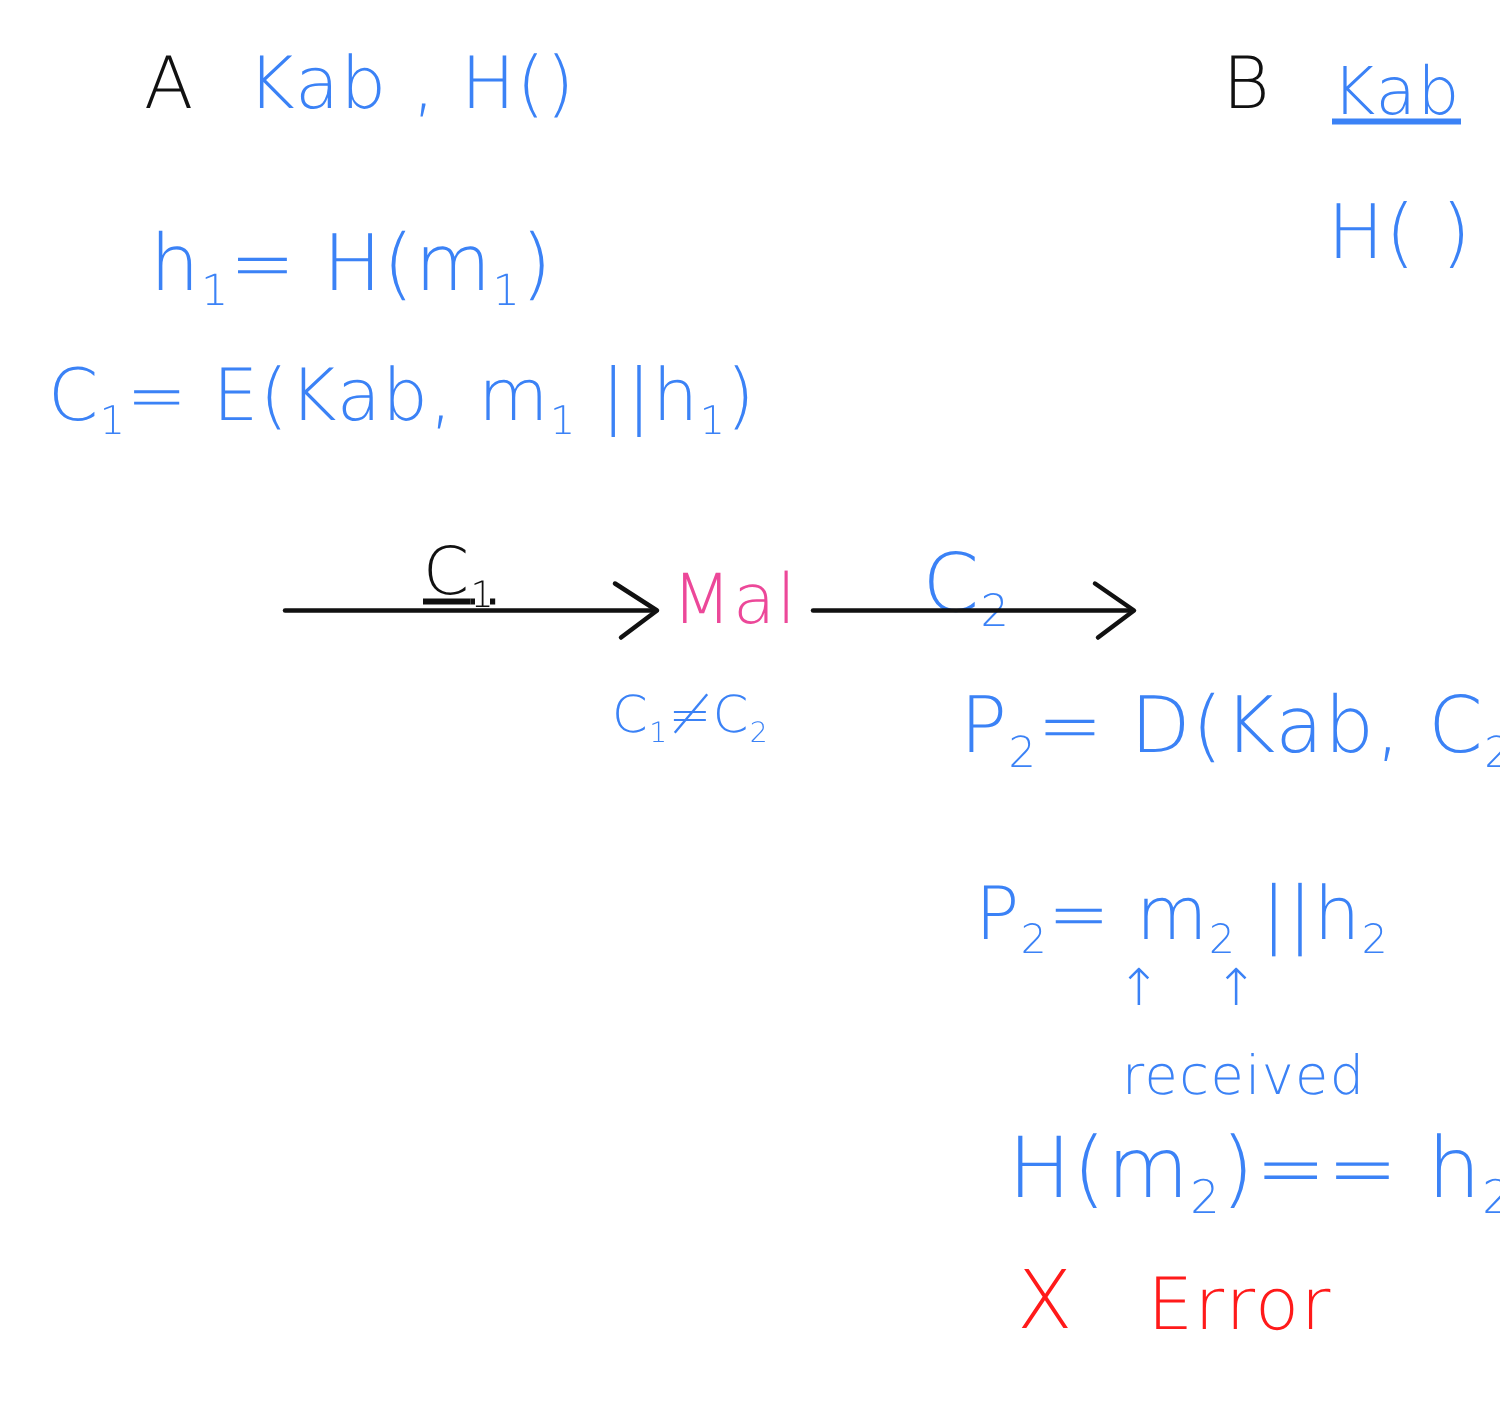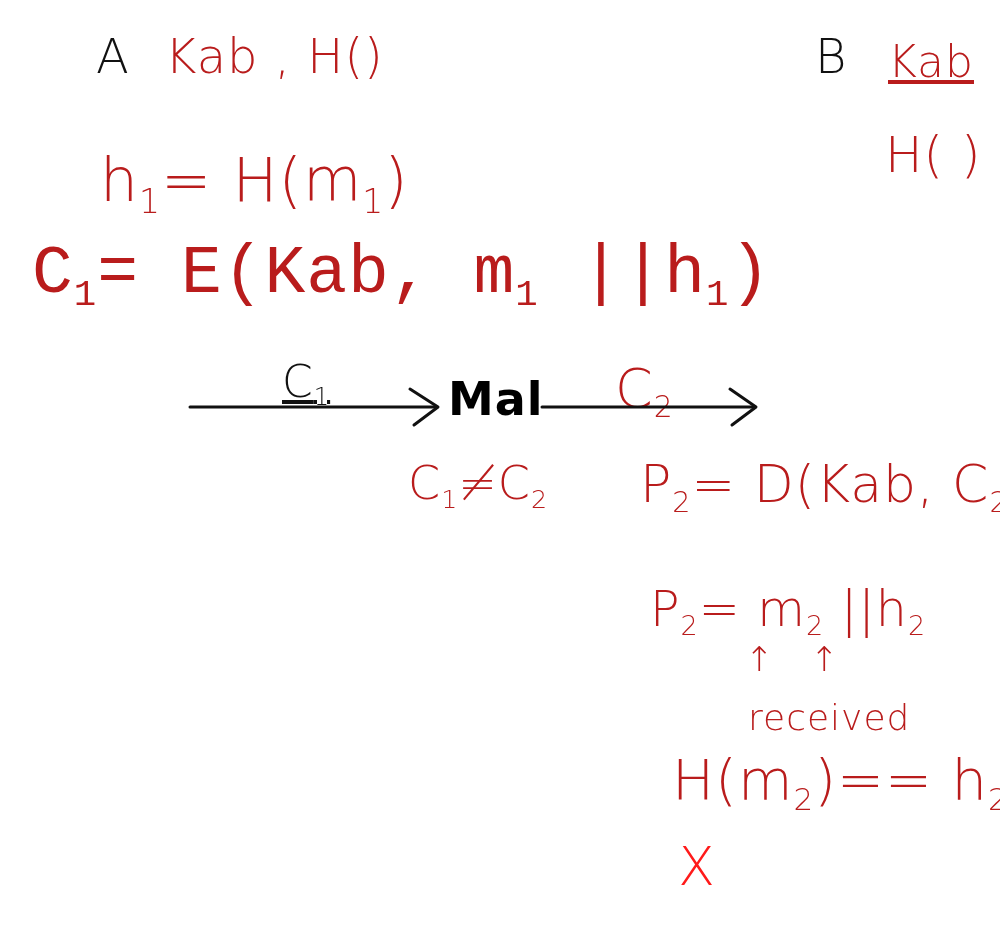--- a/index.html
+++ b/index.html
@@ -1,38 +1,38 @@
 <!DOCTYPE html>
 <html><head>
 <meta charset="utf-8">
 <style>
   html, body { margin: 0; padding: 0; background: #ffffff; }
   #canvas { position: relative; width: 1000px; height: 952px; background: #ffffff; overflow: hidden;
     font-family: "DejaVu Sans", sans-serif; }
   .t { position: absolute; white-space: nowrap; line-height: 1; font-weight: 300; letter-spacing: 1px; }
-  .blue { color: #b91c1c; }
+  .blue { color: #3b82f6; }
   .black { color: #111111; }
-  .maroon { color: #000000; font-weight: bold; }
+  .maroon { color: #ec4899; }
   .red { color: #ff1a1a; }
   .sub { font-size: 0.55em; vertical-align: -0.35em; }
   svg.arrow { position: absolute; overflow: visible; }
 </style>
 </head>
 <body>
 
 <div id="canvas">
 
   <div class="t black" style="left:96px;top:32px;font-size:48px;">A</div>
   <div class="t blue" style="left:165px;top:32px;font-size:48px;">Kab , H()</div>
 
-  <div class="t blue" style="left:100px;top:150px;font-size:60px;">
+  <div class="t blue" style="left:100px;top:150px;font-size:52px;">
     <span>h</span><span class="sub">1</span><span>= H(m</span><span class="sub">1</span><span>)</span>
   </div>
 
-  <div class="t blue" style="left:32px;top:240px;font-size:68px;font-family:Liberation Mono, monospace;">
+  <div class="t blue" style="left:32px;top:240px;font-size:48px;">
     <span>C</span><span class="sub">1</span><span>= E(Kab, m</span><span class="sub">1</span><span> ||h</span><span class="sub">1</span><span>)</span>
   </div>
 
   <div class="t black" style="left:815px;top:32px;font-size:48px;">B</div>
   <div class="t blue" style="left:888px;top:40px;font-size:44px;text-decoration:underline;">Kab</div>
   <div class="t blue" style="left:885px;top:130px;font-size:50px;">H( )</div>
 
   <div class="t black" style="left:282px;top:360px;font-size:44px;text-decoration:underline;">
     <span>C</span><span class="sub">1</span>
   </div>
@@ -44,34 +44,35 @@
   <div class="t maroon" style="left:448px;top:376px;font-size:46px;">Mal</div>
 
   <div class="t blue" style="left:615px;top:362px;font-size:54px;">
     <span>C</span><span class="sub">2</span>
   </div>
   <svg class="arrow" style="left:540px;top:385px;" width="220" height="40">
     <line x1="2" y1="22" x2="214" y2="22" stroke="#111" stroke-width="3" stroke-linecap="round"></line>
     <polyline points="190,4 216,22 192,40" fill="none" stroke="#111" stroke-width="3" stroke-linecap="round" stroke-linejoin="round"></polyline>
   </svg>
 
-  <div class="t blue" style="left:408px;top:460px;font-size:46px;">
+  <div class="t blue" style="left:408px;top:460px;font-size:34px;">
     <span>C</span><span class="sub">1</span><span>≠</span><span>C</span><span class="sub">2</span>
   </div>
 
   <div class="t blue" style="left:640px;top:458px;font-size:52px;">
     <span>P</span><span class="sub">2</span><span>= D(Kab, C</span><span class="sub">2</span>
   </div>
 
   <div class="t blue" style="left:650px;top:568px;font-size:49px;margin-top:17px;">
     <span>P</span><span class="sub">2</span><span>= m</span><span class="sub">2</span><span> ||h</span><span class="sub">2</span>
   </div>
 
   <div class="t blue" style="left:745px;top:642px;font-size:34px;white-space:pre;">↑   ↑</div>
   <div class="t blue" style="left:748px;top:700px;font-size:36px;">received</div>
 
   <div class="t blue" style="left:672px;top:752px;font-size:56px;">
     <span>H(m</span><span class="sub">2</span><span>)== h</span><span class="sub">2</span>
   </div>
 
   <div class="t red" style="left:678px;top:840px;font-size:54px;">X</div>
+  <div class="t red" style="left:765px;top:846px;font-size:48px;">Error</div>
 
 </div>
 
 </body></html>

